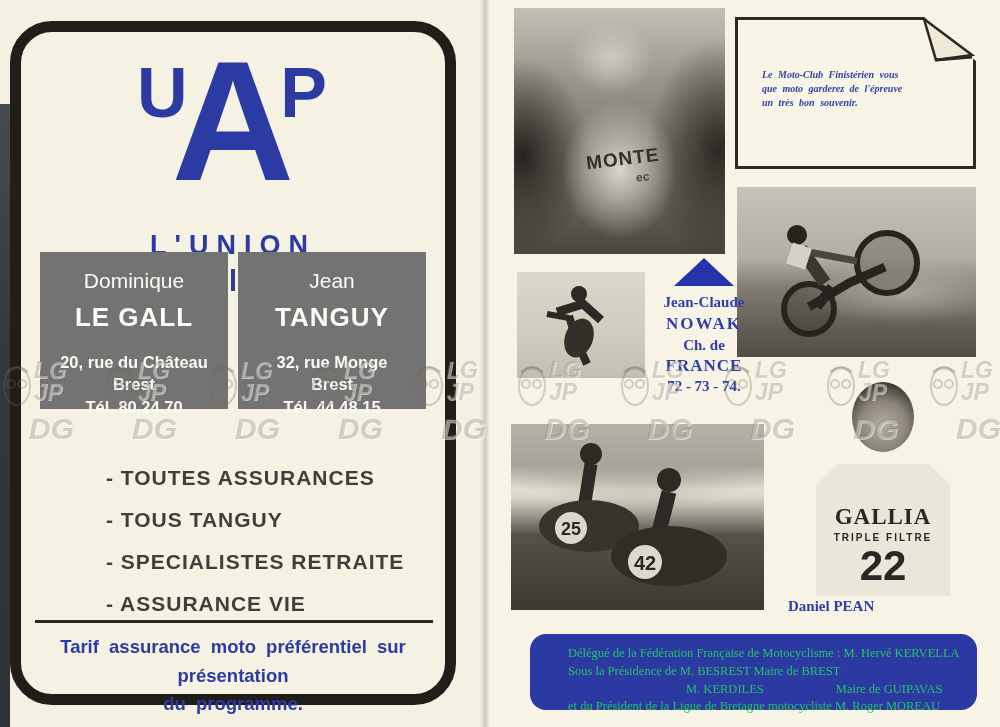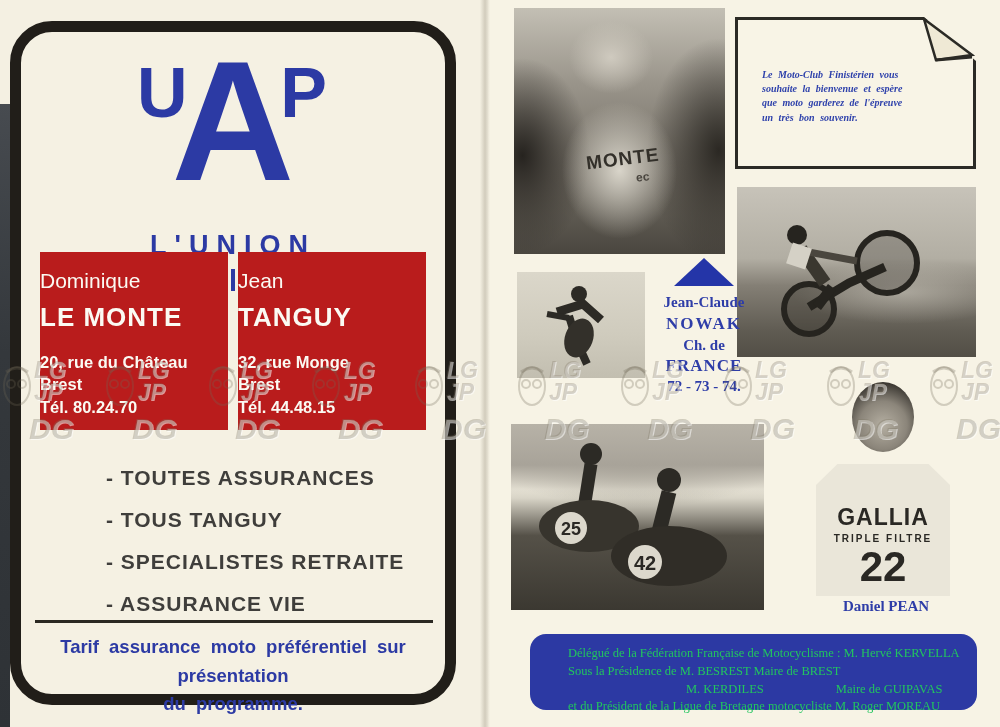--- a/index.html
+++ b/index.html
@@ -20,22 +20,22 @@
     border:11px solid #211e19;border-radius:42px;box-sizing:border-box;background:#f5f1e3;}
   .uap-wrap{position:relative;width:240px;height:118px;margin:20px auto 0;color:#2c3aa4;}
   .uap-u{position:absolute;left:24px;top:6px;font-size:70px;font-weight:800;line-height:1;}
   .uap-p{position:absolute;right:26px;top:6px;font-size:70px;font-weight:800;line-height:1;}
   .uap-a{position:absolute;left:50%;top:-16px;transform:translateX(-50%);
     font-size:170px;font-weight:800;line-height:1;}
   .brand{margin-top:60px;text-align:center;font-size:27px;font-weight:700;
     letter-spacing:8px;color:#2c3aa4;}
   .brand-bars{display:flex;justify-content:center;gap:7px;margin-top:8px;}
   .brand-bars i{display:block;width:4px;height:22px;background:#2c3aa4;}
-  .agent-card{position:absolute;top:220px;width:188px;height:178px;background:#b91c1c;
-    color:#fbfaf3;text-align:left;}
+  .agent-card{position:absolute;top:220px;width:188px;height:157px;background:#737373;
+    color:#fbfaf3;text-align:center;}
   .agent-card.c1{left:19px;}
   .agent-card.c2{left:217px;}
   .agent-first{font-size:21px;margin-top:17px;}
   .agent-last{font-size:26px;letter-spacing:1px;margin-top:9px;font-weight:700;}
   .agent-addr{margin-top:18px;font-size:16.5px;font-weight:700;line-height:1.35;}
   .services{position:absolute;left:85px;top:425px;color:#3f3e3b;font-weight:700;
     font-size:21px;letter-spacing:1px;line-height:42px;white-space:nowrap;}
   .rule{position:absolute;left:14px;top:588px;width:398px;height:3px;background:#2b2922;}
   .tariff{position:absolute;left:0;top:601px;width:100%;text-align:center;
     color:#2c3aa4;font-weight:700;font-size:18.5px;line-height:1.55;word-spacing:5px;}
@@ -84,24 +84,24 @@
       linear-gradient(180deg,rgba(0,0,0,0) 35%,#555148 60%,#3b3831 100%);}
   .photo-gallia{left:290px;top:368px;width:208px;height:228px;
     background:
       radial-gradient(ellipse 70px 60px at 75% 30%,#8d8必880 0%,rgba(0,0,0,0) 70%),
       linear-gradient(180deg,#9b968c 0%,#6e6a60 35%,#413d36 75%,#332f2a 100%);}
   .gallia-head{position:absolute;left:74px;top:14px;width:62px;height:70px;border-radius:50%;
     background:radial-gradient(circle at 50% 62%,#b5afa2 0%,#8b857a 45%,#2e2b26 85%);}
   .gallia-bib{position:absolute;left:38px;top:96px;width:134px;height:132px;
     background:#eae6d9;clip-path:polygon(16% 0,84% 0,100% 16%,100% 100%,0 100%,0 16%);
     text-align:center;color:#2a2824;}
-  .gallia-name{margin-top:40px;font-size:23px;font-weight:800;letter-spacing:1px;}
+  .gallia-name{margin-top:40px;font-size:23px;font-weight:800;letter-spacing:1px;font-family:Liberation Serif, serif;}
   .gallia-sub{font-size:10px;font-weight:700;letter-spacing:2px;margin-top:2px;}
   .gallia-num{font-size:42px;font-weight:800;margin-top:2px;line-height:1;}
-  .caption-daniel{position:absolute;left:300px;top:598px;width:196px;text-align:center;
+  .caption-daniel{position:absolute;left:300px;top:598px;width:196px;text-align:left;
     font-family:"Liberation Serif",serif;font-weight:700;font-size:15px;color:#2e3da8;}
   .footer-bar{position:absolute;left:42px;top:634px;width:447px;height:76px;
     background:#2c39a3;border-radius:16px;color:#22c55e;
     font-family:"Liberation Serif",serif;font-size:12.5px;line-height:1.42;
     padding:11px 0 0 38px;box-sizing:border-box;}
   .footer-line3{display:flex;gap:72px;padding-left:118px;}
   
   .watermark{position:absolute;left:0;top:360px;width:1000px;height:96px;z-index:10;
     pointer-events:none;display:flex;}
   .wm-unit{position:relative;width:103px;height:96px;flex:0 0 103px;}
@@ -126,21 +126,21 @@
     </div>
     <div class="brand">L'UNION</div>
     <div class="brand-bars">
         <i></i>
         <i></i>
         <i></i>
       </div>
 
     <div class="agent-card c1">
       <div class="agent-first">Dominique</div>
-      <div class="agent-last">LE MONTE</div>
+      <div class="agent-last">LE GALL</div>
       <div class="agent-addr">
         <div>20, rue du Château</div>
         <div>Brest</div>
         <div>Tél. 80.24.70</div>
       </div>
     </div>
 
     <div class="agent-card c2">
       <div class="agent-first">Jean</div>
       <div class="agent-last">TANGUY</div>
@@ -174,21 +174,20 @@
   </div>
 
   <div class="note-box">
     <div class="note-cut"></div>
     <svg class="note-fold-svg" width="54" height="47" viewBox="0 0 54 47">
       <polygon points="2,2 50,38 14,43" fill="#efe9d5" stroke="#2b2a25" stroke-width="2.5"></polygon>
       <line x1="14" y1="43" x2="50" y2="40" stroke="#2b2a25" stroke-width="3"></line>
     </svg>
     <div class="note-text">
       <div>Le Moto-Club Finistérien vous</div>
-      <div>souhaite la bienvenue et espère</div>
       <div>que moto garderez de l'épreuve</div>
       <div>un très bon souvenir.</div>
     </div>
   </div>
 
   <div class="photo photo-wheelie">
     <svg width="239" height="170" viewBox="0 0 239 170">
       <circle cx="150" cy="76" r="30" fill="rgba(40,37,31,0.25)" stroke="#26241f" stroke-width="6"></circle>
       <circle cx="72" cy="122" r="25" fill="rgba(40,37,31,0.3)" stroke="#26241f" stroke-width="6"></circle>
       <path d="M72,120 L112,96 L148,80" stroke="#26241f" stroke-width="9" fill="none"></path>

